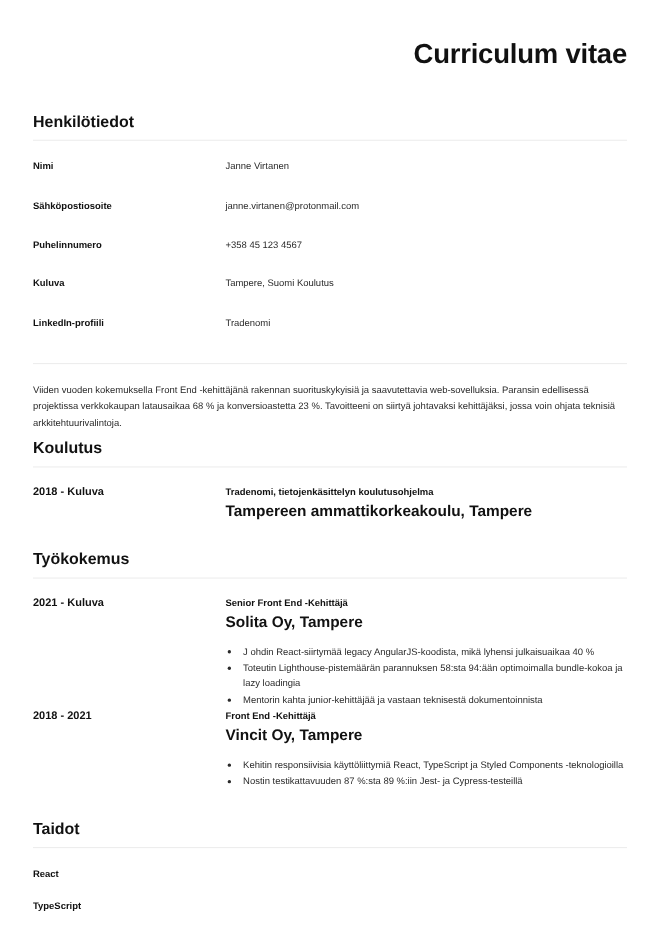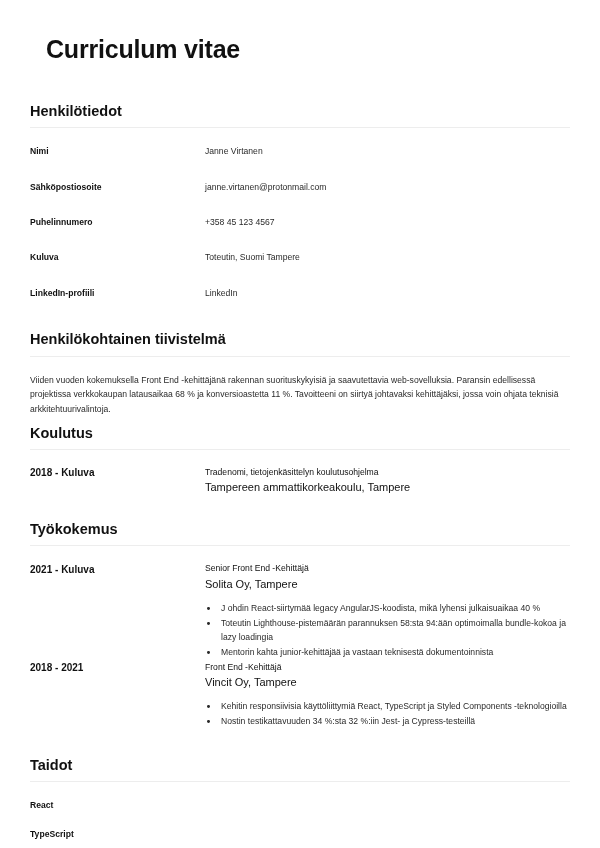--- a/index.html
+++ b/index.html
@@ -20,27 +20,27 @@
     height: 848px;
     box-sizing: border-box;
     padding: 0 30px;
     background: #ffffff;
     position: relative;
     overflow: hidden;
   }
 
   
   .doc-title {
-    text-align: left;
+    text-align: right;
     font-size: 25px;
     font-weight: bold;
     letter-spacing: -0.2px;
     color: #111111;
-    margin: 16px;
-    padding-top: 18px;
+    margin: 0;
+    padding-top: 34px;
     line-height: 1.2;
   }
 
   
   .section {
     margin: 0;
   }
   .section-title {
     font-size: 14.5px;
     font-weight: bold;
@@ -110,27 +110,27 @@
     color: #111111;
     line-height: 1.45;
     padding-top: 0.5px;
   }
   .entry .detail {
     flex: 1 1 auto;
     min-width: 0;
   }
   .entry .detail .entry-title {
     font-size: 8.6px;
-    font-weight: normal;
+    font-weight: bold;
     color: #111111;
     line-height: 1.55;
   }
   .entry .detail .entry-org {
-    font-size: 11px;
-    font-weight: normal;
+    font-size: 14px;
+    font-weight: bold;
     color: #111111;
     line-height: 1.55;
   }
 
   .edu-entries { margin-top: 16px; }
   .exp-entries { margin-top: 16px; }
   .exp-entries .entry + .entry { }
 
   ul.bullets {
     list-style: none;
@@ -189,35 +189,34 @@
         <div class="value">janne.virtanen@protonmail.com</div>
       </div>
 
       <div class="row">
         <div class="label">Puhelinnumero</div>
         <div class="value">+358 45 123 4567</div>
       </div>
 
       <div class="row">
         <div class="label">Kuluva</div>
-        <div class="value">Toteutin, Suomi Tampere</div>
+        <div class="value">Tampere, Suomi Koulutus</div>
       </div>
 
       <div class="row">
         <div class="label">LinkedIn-profiili</div>
-        <div class="value">LinkedIn</div>
+        <div class="value">Tradenomi</div>
       </div>
 
     </div>
   </div>
 
   <div class="section sec-summary">
-    <div class="section-title">Henkilökohtainen tiivistelmä</div>
-    <div class="rule"></div>
-    <p class="summary-text">Viiden vuoden kokemuksella Front End -kehittäjänä rakennan suorituskykyisiä ja saavutettavia web-sovelluksia. Paransin edellisessä projektissa verkkokaupan latausaikaa 68 % ja konversioastetta 11 %. Tavoitteeni on siirtyä johtavaksi kehittäjäksi, jossa voin ohjata teknisiä arkkitehtuurivalintoja.</p>
+    <div class="rule"></div>
+    <p class="summary-text">Viiden vuoden kokemuksella Front End -kehittäjänä rakennan suorituskykyisiä ja saavutettavia web-sovelluksia. Paransin edellisessä projektissa verkkokaupan latausaikaa 68 % ja konversioastetta 23 %. Tavoitteeni on siirtyä johtavaksi kehittäjäksi, jossa voin ohjata teknisiä arkkitehtuurivalintoja.</p>
   </div>
 
   <div class="section sec-education">
     <div class="section-title">Koulutus</div>
     <div class="rule"></div>
     <div class="edu-entries">
 
       <div class="entry">
         <div class="period">2018 - Kuluva</div>
         <div class="detail">
@@ -247,21 +246,21 @@
         </div>
       </div>
 
       <div class="entry">
         <div class="period">2018 - 2021</div>
         <div class="detail">
           <div class="entry-title">Front End -Kehittäjä</div>
           <div class="entry-org">Vincit Oy, Tampere</div>
           <ul class="bullets">
             <li>Kehitin responsiivisia käyttöliittymiä React, TypeScript ja Styled Components -teknologioilla</li>
-            <li>Nostin testikattavuuden 34 %:sta 32 %:iin Jest- ja Cypress-testeillä</li>
+            <li>Nostin testikattavuuden 87 %:sta 89 %:iin Jest- ja Cypress-testeillä</li>
           </ul>
         </div>
       </div>
 
     </div>
   </div>
 
   <div class="section sec-skills">
     <div class="section-title">Taidot</div>
     <div class="rule"></div>

